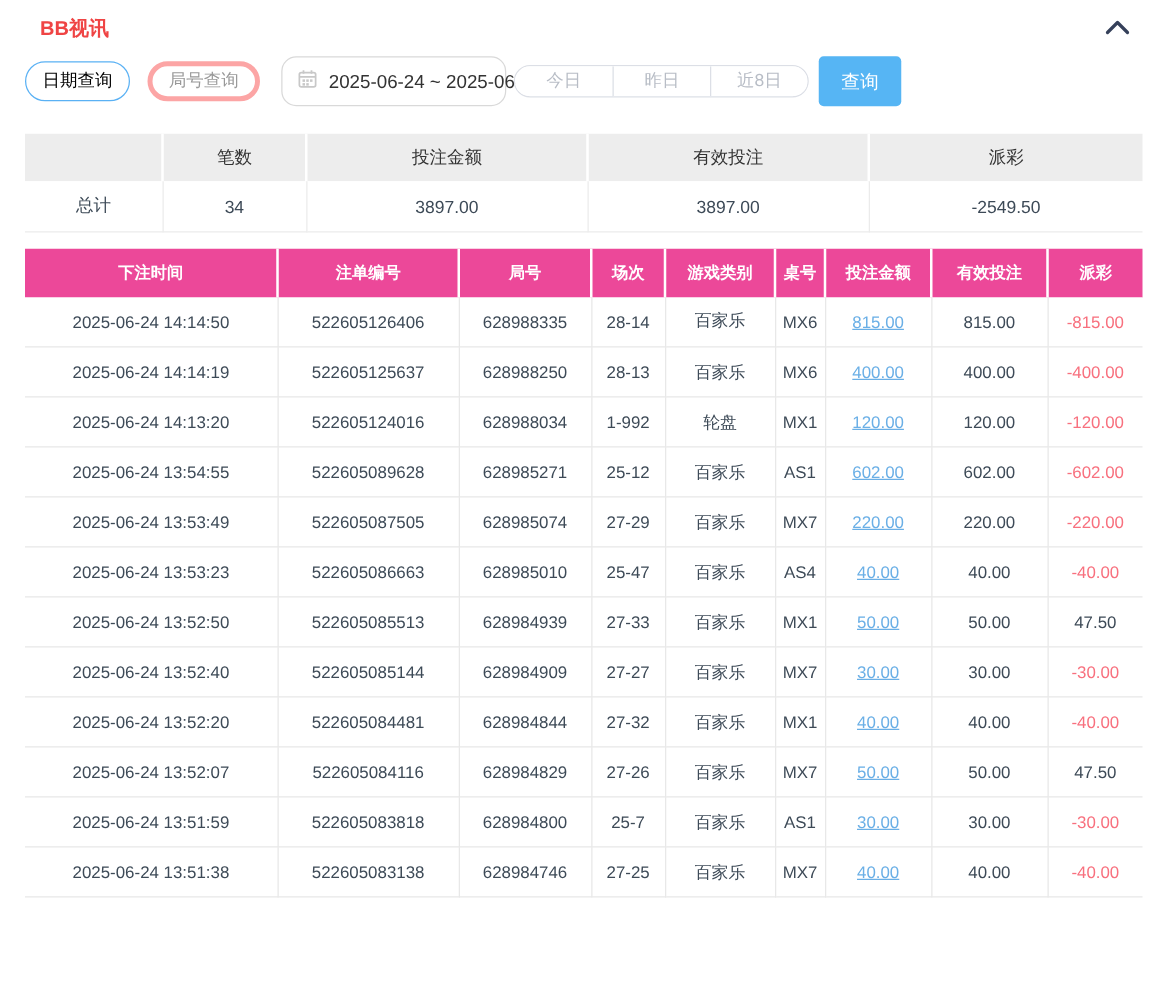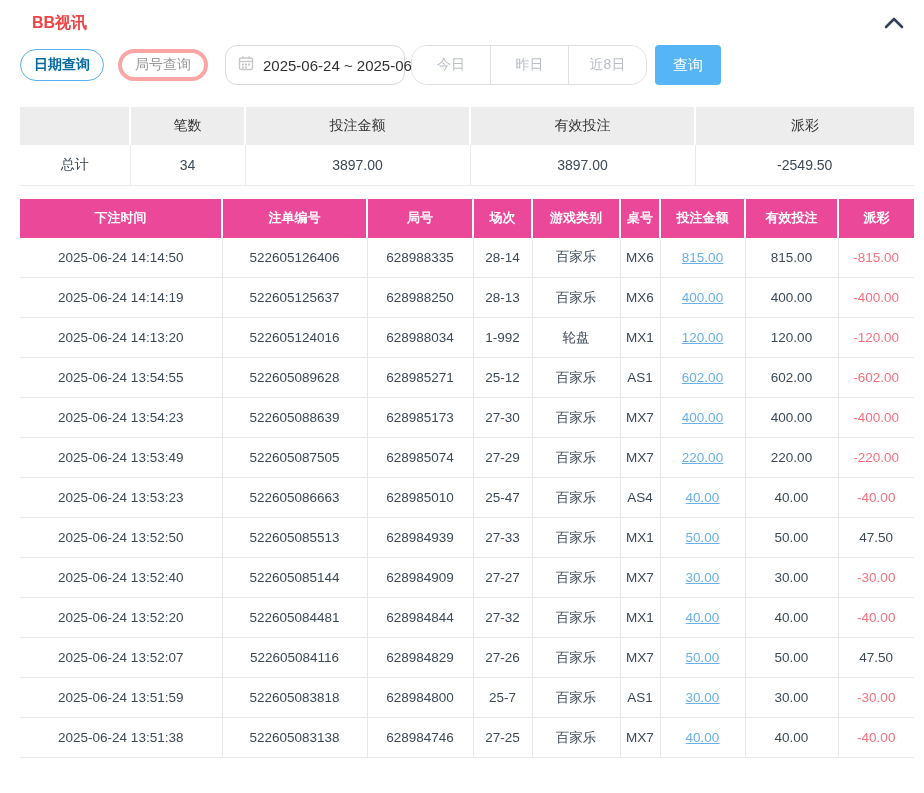--- a/index.html
+++ b/index.html
@@ -9,26 +9,26 @@
 
   
   .panel-header { display:flex; justify-content:space-between; align-items:center; padding-top:11px; height:36px; }
   .panel-title { font-size:16px; font-weight:bold; color:#ef4444;margin-left:12px; }
   .collapse-btn { cursor:pointer; display:flex; align-items:center; }
 
   
   .filter-bar { display:flex; align-items:center; height:40px; margin-top:9px; }
   .pill { height:32px; border-radius:17px; background:#fff; padding:0 13px; font-size:14px;
     display:inline-flex; align-items:center; cursor:pointer; }
-  .pill.active { border:1px solid #5ab1f4; color:#0369a1; font-weight:bold; margin-right:14px; }
+  .pill.active { border:1px solid #5ab1f4; color:#000000; font-weight:normal; margin-right:14px; }
   .pill.inactive { border:4px solid #fca5a5; color:#999; margin-right:17px; }
   .date-input { width:180px; height:40px; border:1px solid #d9d9d9; border-radius:12px;
     display:flex; align-items:center; padding:0 12px; gap:9px; margin-right:6px; cursor:pointer; }
   .date-input .value { font-size:15px; color:#333; white-space:nowrap; }
-  .segmented { height:40px; border:1px solid #dcdfe6; border-radius:16px; display:flex; margin-right:8px; overflow:hidden; }
+  .segmented { height:26px; border:1px solid #dcdfe6; border-radius:16px; display:flex; margin-right:8px; overflow:hidden; }
   .segmented .seg { width:78px; display:flex; align-items:center; justify-content:center;
     font-size:14px; color:#b8bdc6; background:#fff; cursor:pointer; }
   .segmented .seg + .seg { border-left:1px solid #dcdfe6; }
   .query-btn { width:66px; height:40px; background:#56b5f4; border:none; border-radius:4px;
     color:#fff; font-size:15px; cursor:pointer; font-family:inherit; }
 
   
   table { border-collapse:collapse; table-layout:fixed; width:894px; }
   .summary-table { margin-top:22px; }
   .summary-table th { background:#ededed; height:38px; font-size:14px; font-weight:normal; color:#333;
@@ -185,31 +185,20 @@
     <td>522605089628</td>
     <td>628985271</td>
     <td>25-12</td>
     <td>百家乐</td>
     <td>AS1</td>
     <td><a class="amount-link">602.00</a></td>
     <td>602.00</td>
     <td class="neg">-602.00</td>
   </tr>
         <tr>
-    <td>2025-06-24 13:54:23</td>
-    <td>522605088639</td>
-    <td>628985173</td>
-    <td>27-30</td>
-    <td>百家乐</td>
-    <td>MX7</td>
-    <td><a class="amount-link">400.00</a></td>
-    <td>400.00</td>
-    <td class="neg">-400.00</td>
-  </tr>
-        <tr>
     <td>2025-06-24 13:53:49</td>
     <td>522605087505</td>
     <td>628985074</td>
     <td>27-29</td>
     <td>百家乐</td>
     <td>MX7</td>
     <td><a class="amount-link">220.00</a></td>
     <td>220.00</td>
     <td class="neg">-220.00</td>
   </tr>

